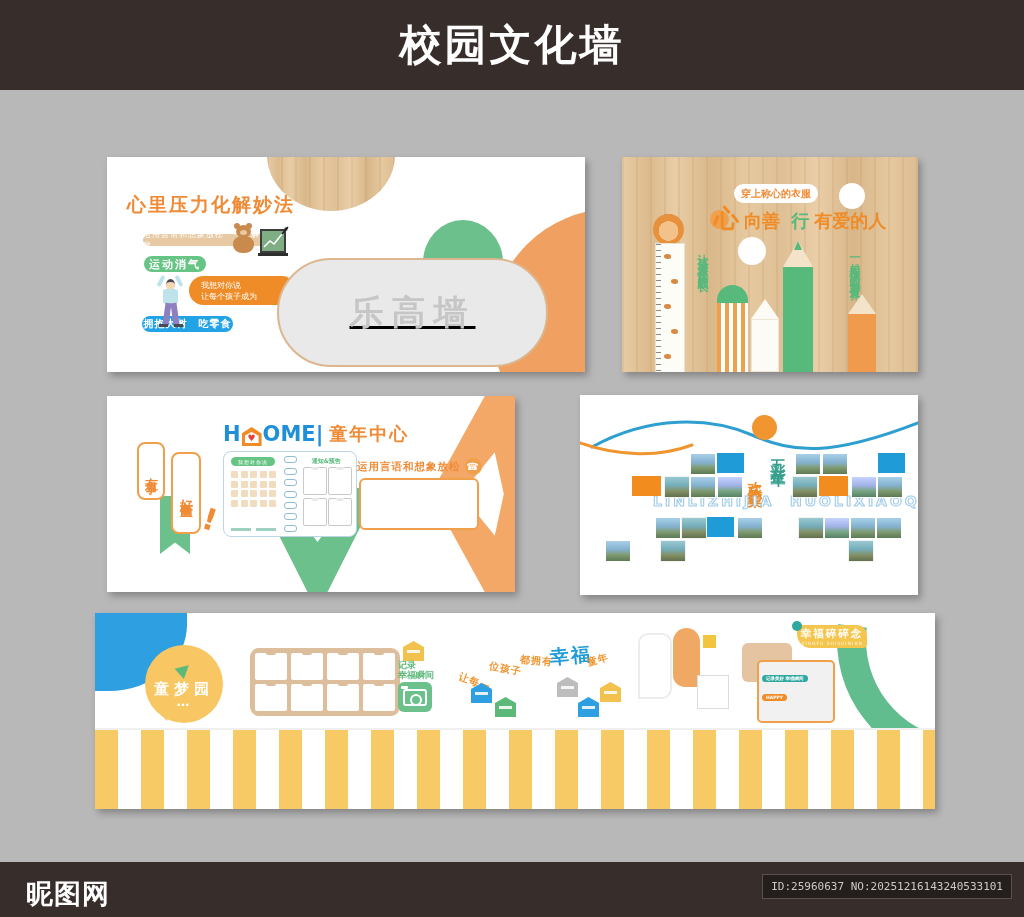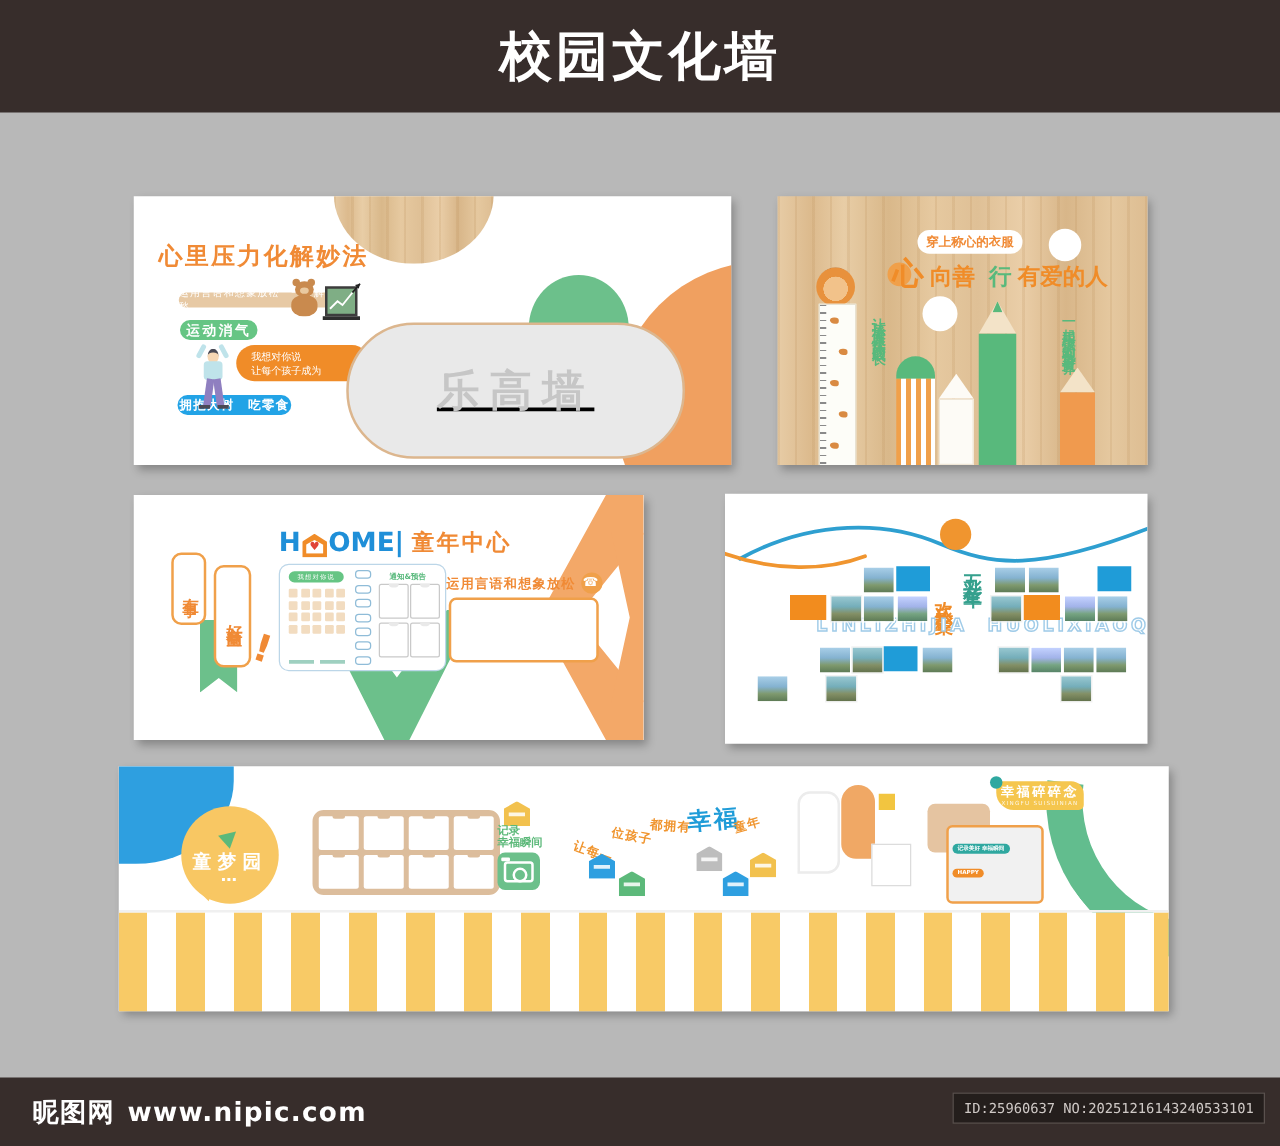--- a/index.html
+++ b/index.html
@@ -4,21 +4,21 @@
 <style>
   html,body{margin:0;padding:0;}
   body{font-family:"DejaVu Sans","Liberation Sans",sans-serif;}
   .page{position:relative;width:1024px;height:917px;background:#b8b8b8;overflow:hidden;}
   .abs{position:absolute;}
 
   
   .topbar{left:0;top:0;width:1024px;height:90px;background:#372d2b;display:flex;align-items:center;justify-content:center;gap:28px;}
   .topbar span{color:#fff;font-size:42px;font-weight:bold;letter-spacing:3px;}
   .footer{left:0;top:862px;width:1024px;height:55px;background:#372d2b;}
-  .brand{position:absolute;left:26px;top:14px;color:#fff;font-size:21px;font-weight:bold;letter-spacing:1px;display:flex;gap:10px;align-items:baseline;}
+  .brand{position:absolute;left:26px;top:14px;color:#fff;font-size:27px;font-weight:bold;letter-spacing:1px;display:flex;gap:10px;align-items:baseline;}
   .idbox{position:absolute;right:12px;top:12px;background:#241e1c;border:1px solid #5a514e;color:#cfc9c6;font-family:"DejaVu Sans Mono",monospace;font-size:11px;padding:5px 8px;}
 
   
   .panel{position:absolute;background:#fff;box-shadow:3px 4px 7px rgba(0,0,0,.28);overflow:hidden;}
   .wood,.woodfill{background:
      repeating-linear-gradient(90deg, rgba(185,140,85,.18) 0 2px, rgba(0,0,0,0) 2px 14px),
      linear-gradient(90deg,#e7cca6 0,#dcba8d 9%,#e8cda6 18%,#d9b88a 30%,#e6c9a0 42%,#dfc096 54%,#eacea8 66%,#d8b689 78%,#e5c89f 90%,#ddbd92 100%);}
 
   
   .pa-title{font-size:19px;font-weight:bold;color:#f08a35;letter-spacing:2px;}
@@ -420,17 +420,16 @@
       <span class="minipill" style="background:#2fa8a0;font-size:4.5px;margin-right:2px;">记录美好 幸福瞬间</span>
       <span class="minipill" style="background:#f08c28;font-size:4.5px;">HAPPY</span>
     </div>
 
     <div class="abs stripes" style="left:0;top:115px;width:840px;height:81px;"></div>
   </div>
 
   <div class="abs footer">
     <div class="brand">
       <span>昵图网</span>
-      <span>www.nipic.com</span>
     </div>
     <div class="idbox">ID:25960637 NO:20251216143240533101</div>
   </div>
 </div>
 
 </body></html>

